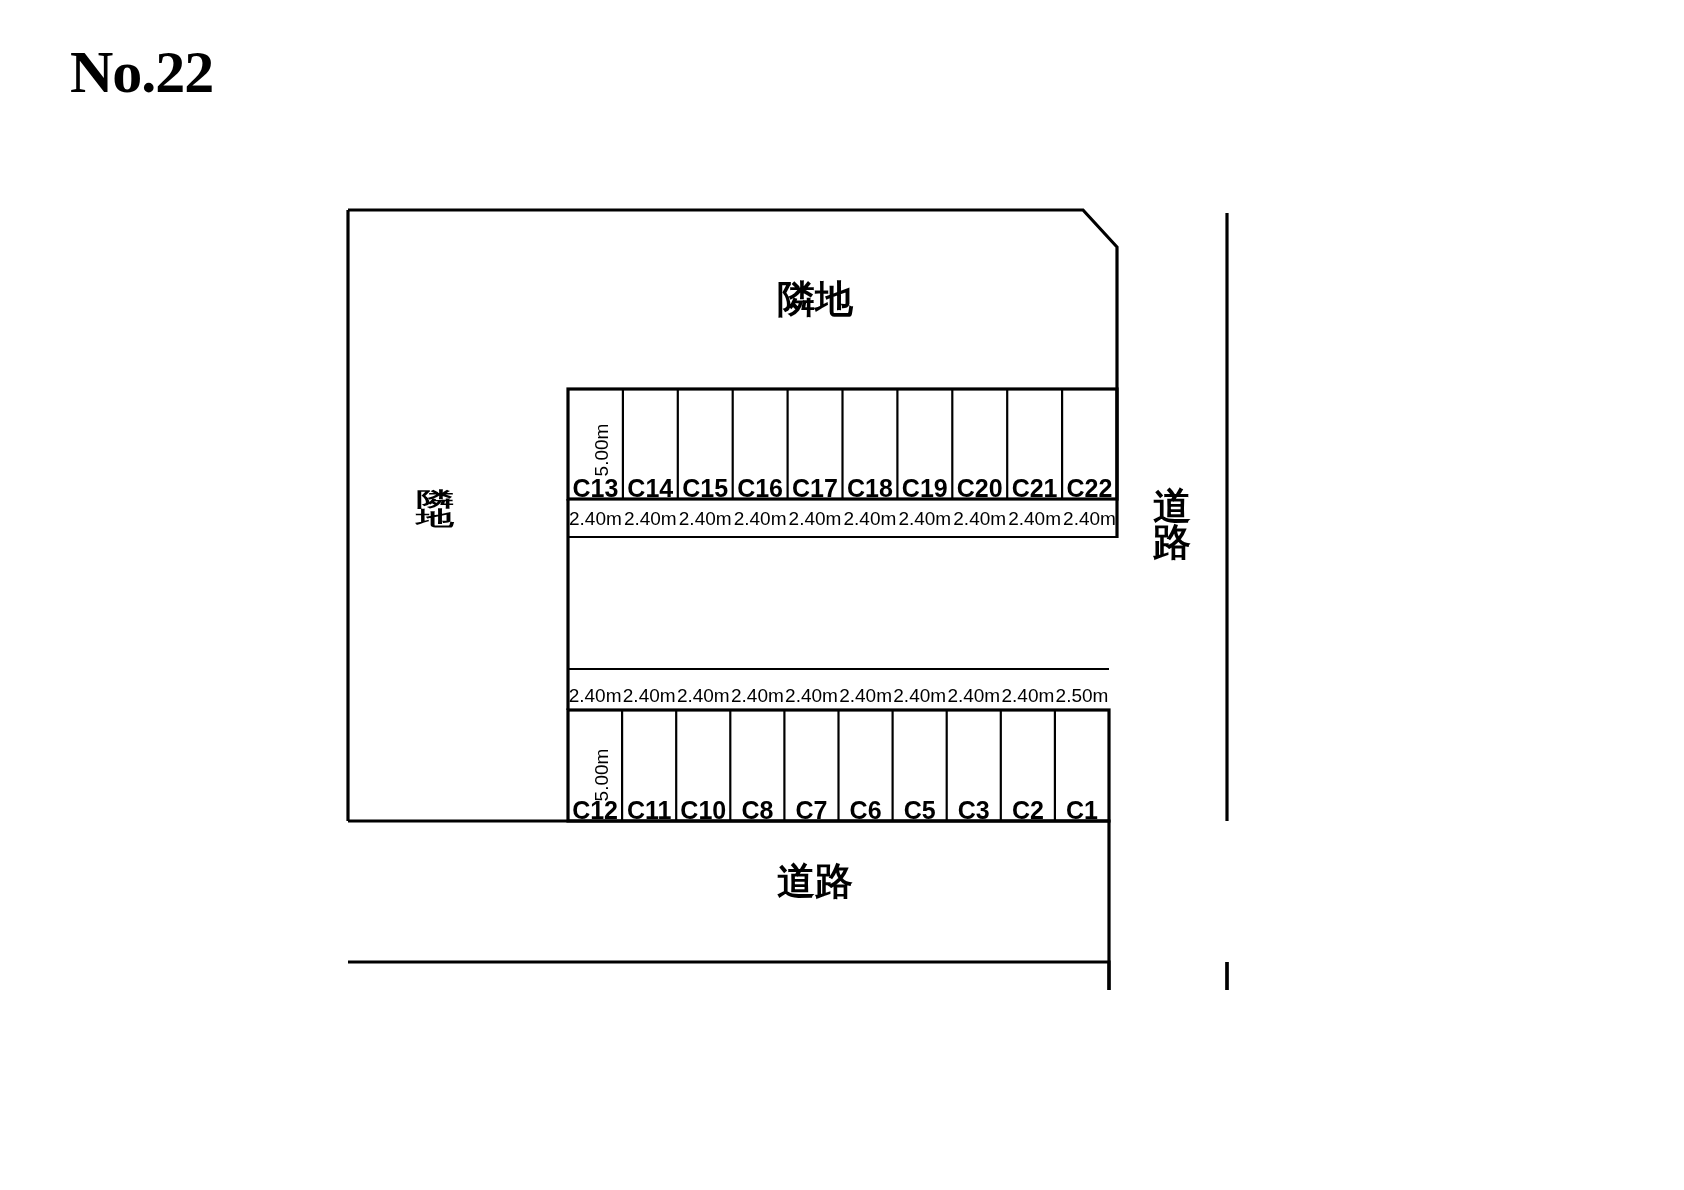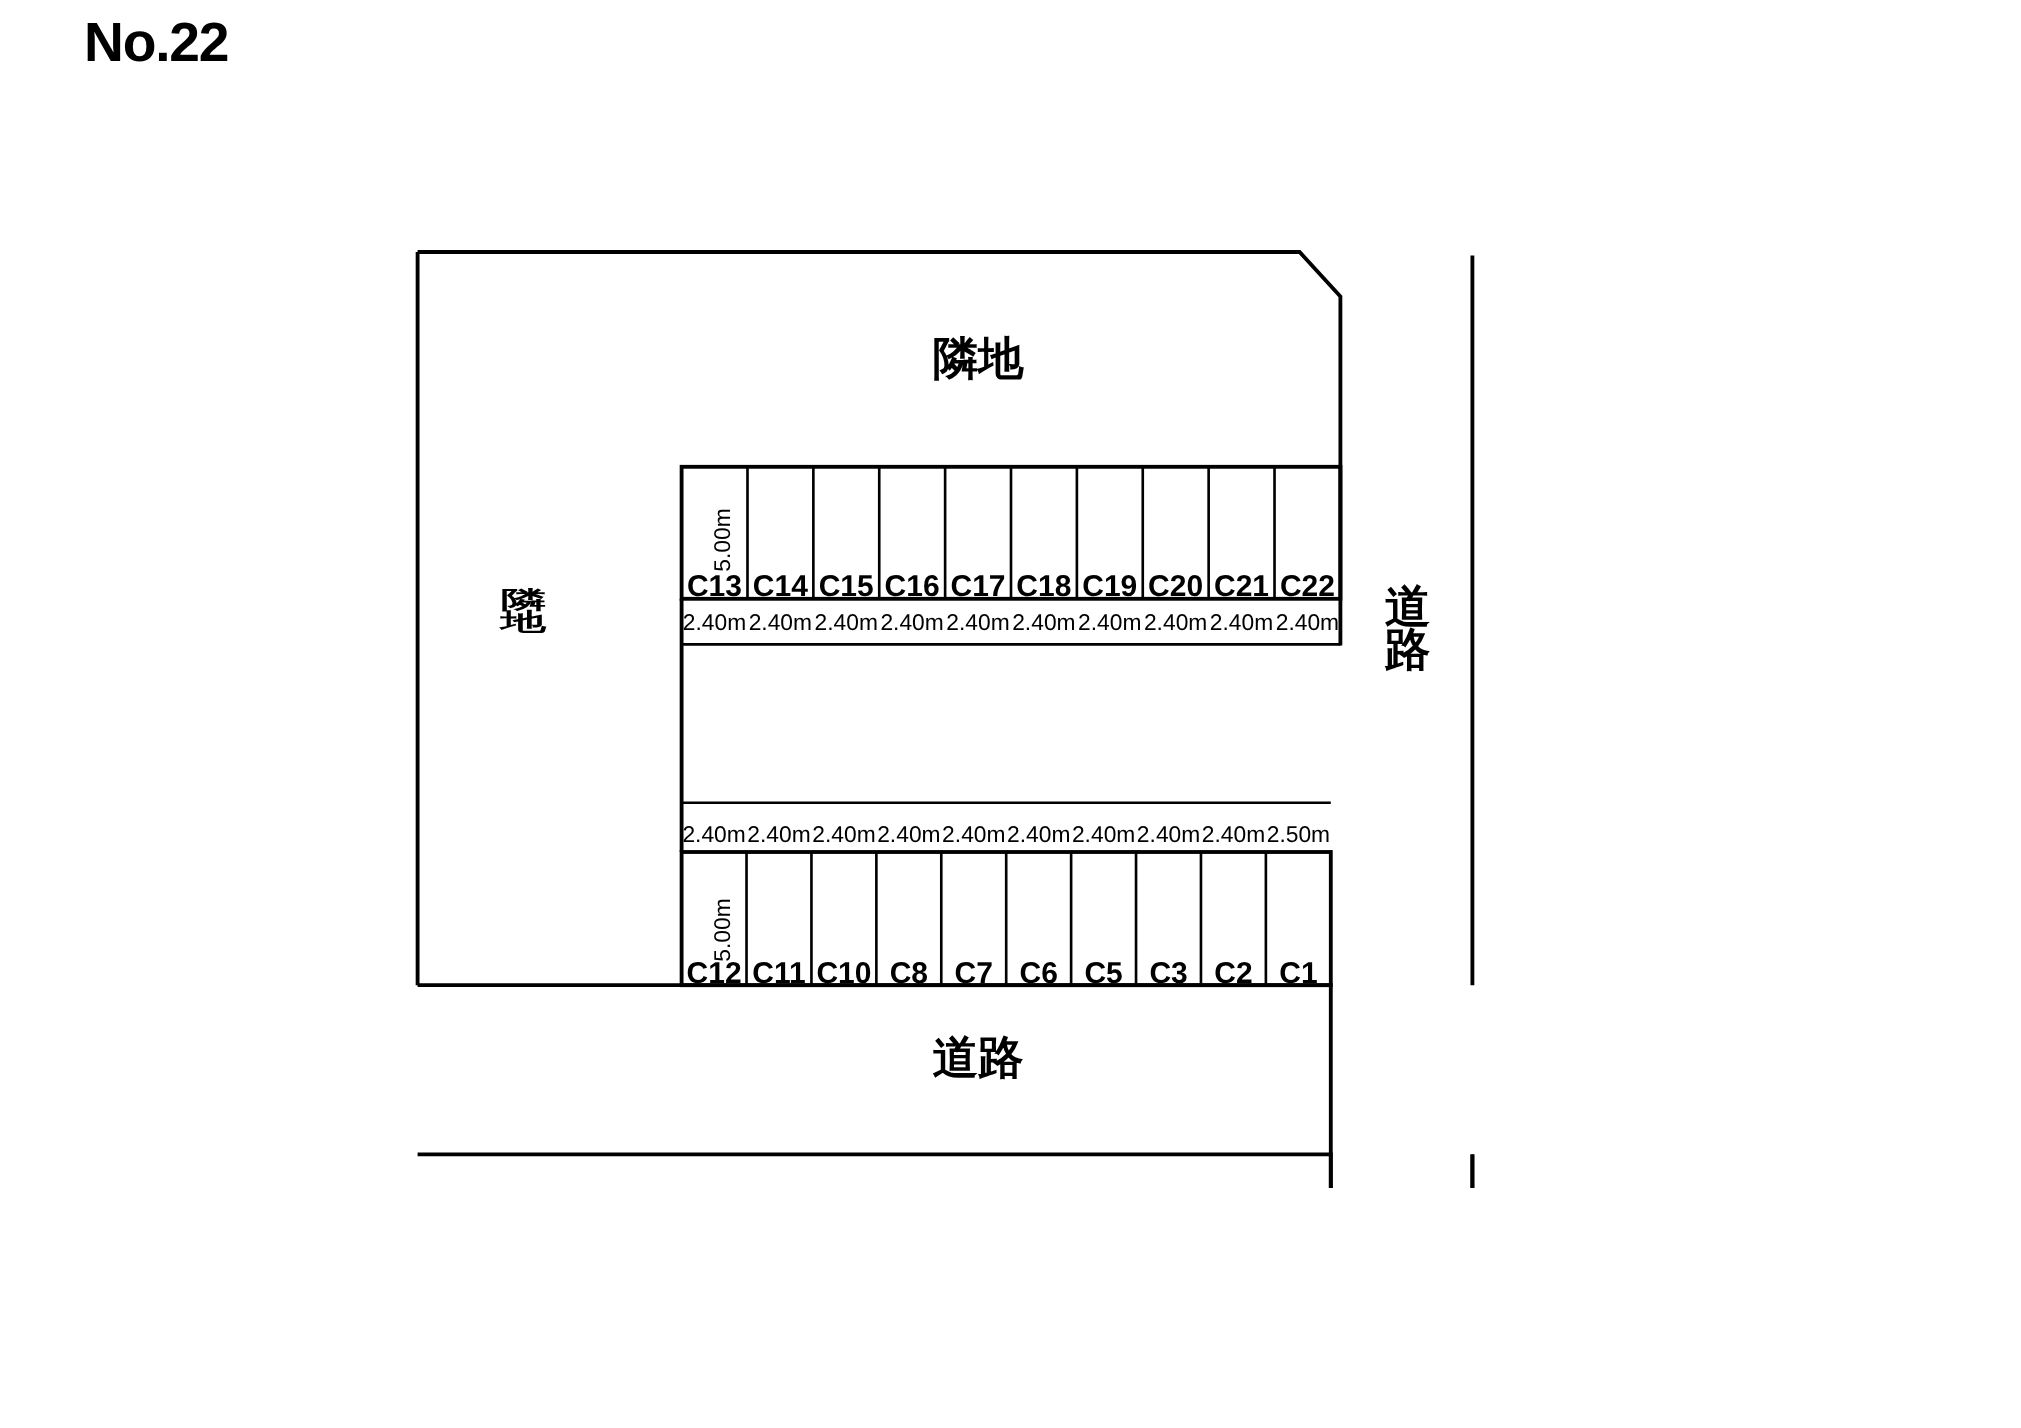--- a/index.html
+++ b/index.html
@@ -19,26 +19,27 @@
   #plan-root {
     position: absolute;
     left: 0;
     top: 0;
     width: 1684px;
     height: 1190px;
   }
   .sheet-title {
     position: absolute;
     left: 70px;
-    top: 12px;
-    font-size: 46px;
+    top: 42px;
+    font-size: 60px;
     font-weight: bold;
     letter-spacing: -1px;
     line-height: 1;
     white-space: nowrap;
+    font-family: Liberation Serif, serif;
   }
   svg {
     display: block;
   }
   text {
     font-family: "Liberation Sans", "DejaVu Sans", sans-serif;
     fill: #000000;
   }
   .stall-label {
     font-size: 25px;

